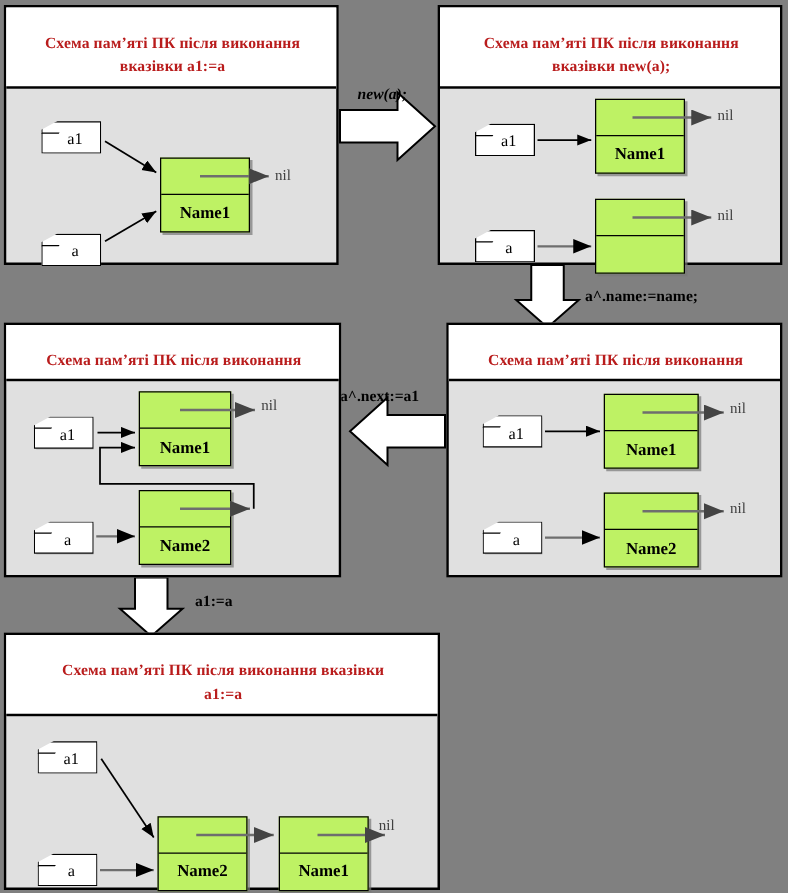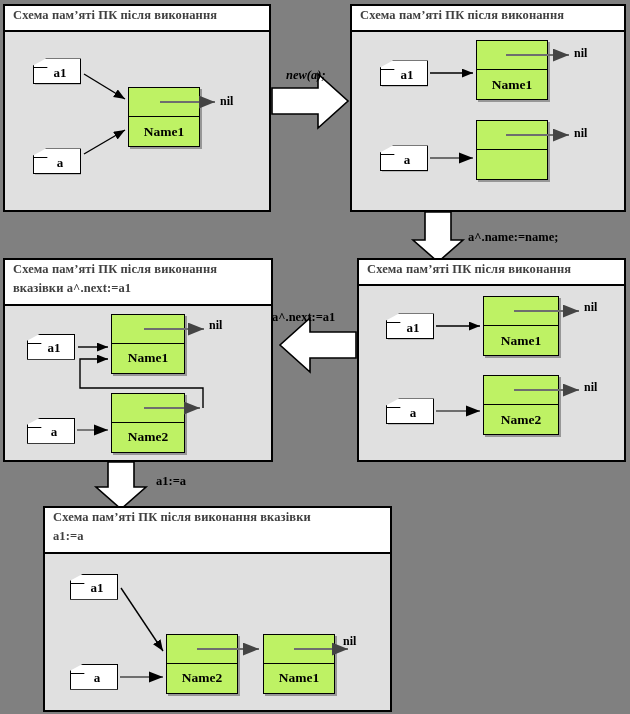--- a/index.html
+++ b/index.html
@@ -16,23 +16,24 @@
     border:2px solid #000;
     box-sizing:border-box;
   }
   .panel-title{
     background:#ffffff;
     border-bottom:2px solid #000;
     box-sizing:border-box;
     font-weight:bold;
     font-size:12.5px;
     line-height:1.55;
-    padding:0 6px 5px 8px;
-    color:#404040;
+    padding:19px 6px 5px 8px;
+    color:#b91c1c;
     letter-spacing:0.1px;
+    text-align:center;
   }
   .panel-body{position:relative;width:100%;}
 
   
   .docTag{
     position:absolute;
     width:48px;height:26px;
     box-sizing:border-box;
   }
   .docTag .shape{
@@ -46,21 +47,21 @@
     position:absolute;left:0;top:0;
     width:14px;height:9px;
     border-bottom:1px solid #000;
     transform:skewX(-34deg);
     transform-origin:bottom left;
     pointer-events:none;
   }
   .docTag .lbl{
     position:absolute;inset:0;
     display:flex;align-items:center;justify-content:center;
-    font-weight:bold;font-size:13px;color:#000;
+    font-weight:normal;font-size:13px;color:#000;
     padding-top:3px;padding-left:6px;
     box-sizing:border-box;
   }
 
   
   .node{
     position:absolute;
     background:#bef264;
     border:1.5px solid #000;
     box-sizing:border-box;
@@ -74,21 +75,21 @@
   }
   .node .cellBot{
     height:50%;
     box-sizing:border-box;
     display:flex;align-items:center;justify-content:center;
     font-weight:bold;font-size:13.5px;color:#000;
   }
 
   .nilLabel{
     position:absolute;
-    font-weight:bold;font-size:12px;color:#000000;
+    font-weight:normal;font-size:12px;color:#404040;
   }
 
   .bigArrowLbl{
     position:absolute;
     font-weight:bold;font-size:12.5px;color:#000;
     white-space:nowrap;
   }
   svg.ov{position:absolute;left:0;top:0;overflow:visible;}
 </style>
 </head>
@@ -106,20 +107,21 @@
 </svg>
 
 <div class="bigArrowLbl" style="left:286px;top:68px;font-style:italic;">new(a);</div>
 <div class="bigArrowLbl" style="left:468px;top:230px;">a^.name:=name;</div>
 <div class="bigArrowLbl" style="left:272px;top:310px;">a^.next:=a1</div>
 <div class="bigArrowLbl" style="left:156px;top:474px;">a1:=a</div>
 
 <div class="panel" style="left:3px;top:4px;width:268px;height:208px;">
   <div class="panel-title">
     <div>Схема пам’яті ПК після виконання</div>
+    <div>вказівки a1:=a</div>
   </div>
   <div class="panel-body" style="height:152px;">
 
     <div class="docTag" style="left:28px;top:26px;">
       <div class="shape"></div>
       <div class="fold"></div>
       <div class="lbl">a1</div>
     </div>
 
     <div class="docTag" style="left:28px;top:116px;">
@@ -147,20 +149,21 @@
       <line x1="79" y1="42" x2="120" y2="67" stroke="#000" stroke-width="1.4" marker-end="url(#ah)"></line>
       <line x1="79" y1="122" x2="120" y2="98" stroke="#000" stroke-width="1.4" marker-end="url(#ah)"></line>
       <line x1="155" y1="70" x2="210" y2="70" stroke="#6e6e6e" stroke-width="2" marker-end="url(#ahg)"></line>
     </svg>
   </div>
 </div>
 
 <div class="panel" style="left:350px;top:4px;width:276px;height:208px;">
   <div class="panel-title">
     <div>Схема пам’яті ПК після виконання</div>
+    <div>вказівки new(a);</div>
   </div>
   <div class="panel-body" style="height:152px;">
 
     <div class="docTag" style="left:28px;top:28px;">
       <div class="shape"></div>
       <div class="fold"></div>
       <div class="lbl">a1</div>
     </div>
 
     <div class="docTag" style="left:28px;top:113px;">
@@ -227,21 +230,20 @@
       <line x1="77" y1="125" x2="121" y2="125" stroke="#6e6e6e" stroke-width="1.8" marker-end="url(#ah)"></line>
       <line x1="155" y1="25" x2="220" y2="25" stroke="#6e6e6e" stroke-width="2" marker-end="url(#ahg)"></line>
       <line x1="155" y1="104" x2="220" y2="104" stroke="#6e6e6e" stroke-width="2" marker-end="url(#ahg)"></line>
     </svg>
   </div>
 </div>
 
 <div class="panel" style="left:3px;top:258px;width:270px;height:204px;">
   <div class="panel-title">
     <div>Схема пам’яті ПК після виконання</div>
-    <div>вказівки a^.next:=a1</div>
   </div>
   <div class="panel-body" style="height:148px;">
 
     <div class="docTag" style="left:22px;top:28px;">
       <div class="shape"></div>
       <div class="fold"></div>
       <div class="lbl">a1</div>
     </div>
 
     <div class="docTag" style="left:22px;top:112px;">
@@ -266,21 +268,21 @@
       <line x1="73" y1="41" x2="103" y2="41" stroke="#000" stroke-width="1.4" marker-end="url(#ah)"></line>
       <line x1="72" y1="124" x2="103" y2="124" stroke="#6e6e6e" stroke-width="1.8" marker-end="url(#ah)"></line>
       <line x1="139" y1="23" x2="199" y2="23" stroke="#6e6e6e" stroke-width="2" marker-end="url(#ahg)"></line>
 
       <line x1="139" y1="102" x2="195" y2="102" stroke="#6e6e6e" stroke-width="2" marker-end="url(#ahg)"></line>
       <path d="M198,102 L198,82 L75,82 L75,53 L103,53" fill="none" stroke="#000" stroke-width="1.4" marker-end="url(#ah)"></path>
     </svg>
   </div>
 </div>
 
-<div class="panel" style="left:3px;top:506px;width:349px;height:206px;margin-left:40px;">
+<div class="panel" style="left:3px;top:506px;width:349px;height:206px;">
   <div class="panel-title">
     <div>Схема пам’яті ПК після виконання вказівки</div>
     <div>a1:=a</div>
   </div>
   <div class="panel-body" style="height:150px;">
 
     <div class="docTag" style="left:25px;top:20px;">
       <div class="shape"></div>
       <div class="fold"></div>
       <div class="lbl">a1</div>

